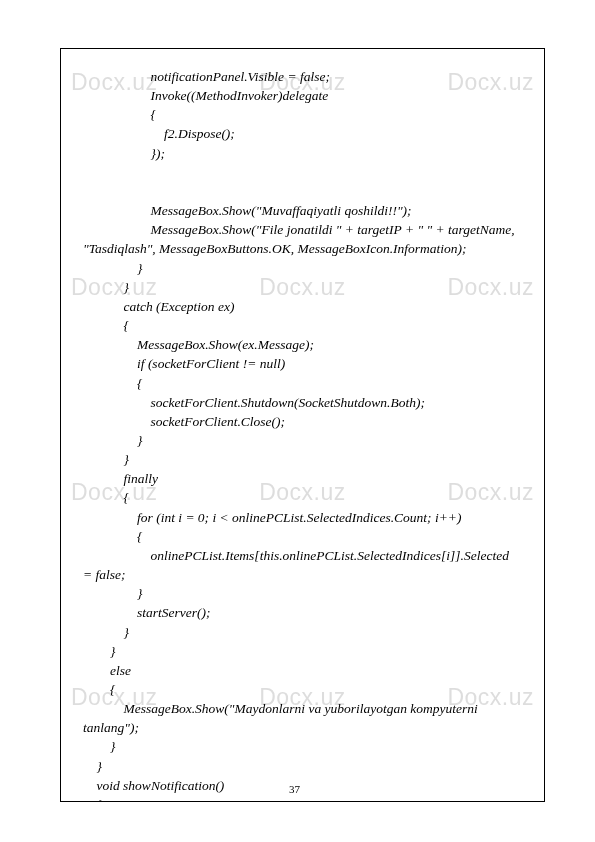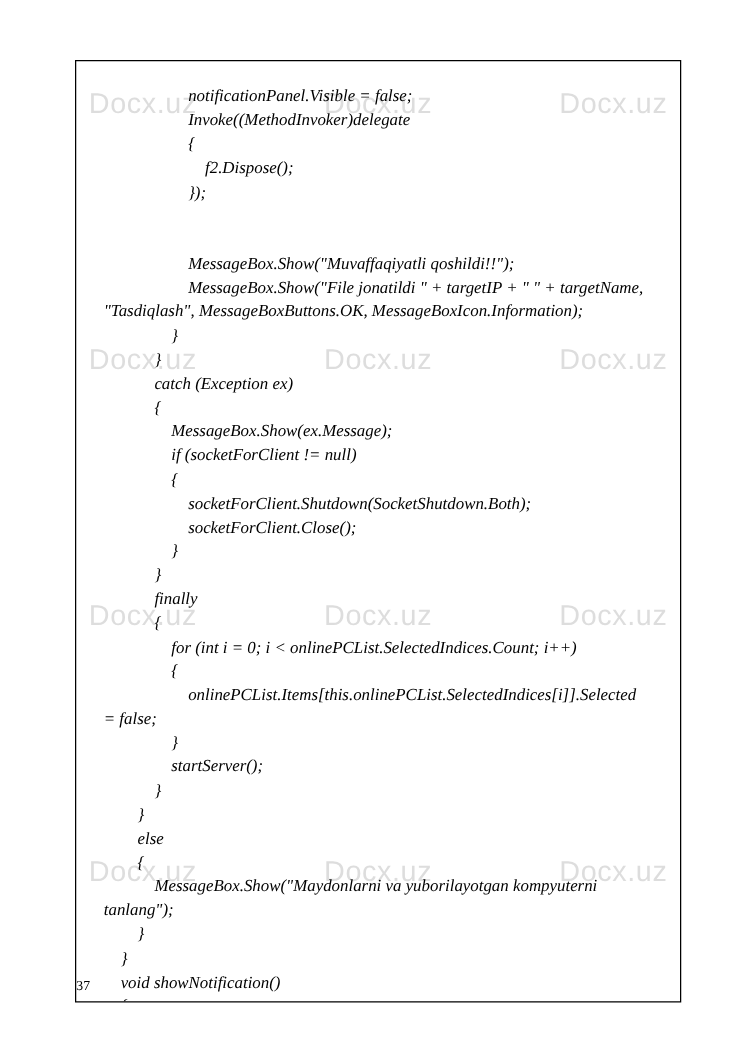--- a/index.html
+++ b/index.html
@@ -52,21 +52,21 @@
       font-size: 13.5px;
       line-height: 1.42;
       color: #000;
       white-space: pre;
     }
     .page-num {
       position: absolute;
       bottom: 6px;
       left: 0;
       right: 16px;
-      text-align: left;
+      text-align: center;
       font-size: 11px;
       font-family: "Times New Roman", Times, serif;
       z-index: 1;
     }
   </style>
 </head>
 <body>
 
 <div class="page">
   <div class="frame">

